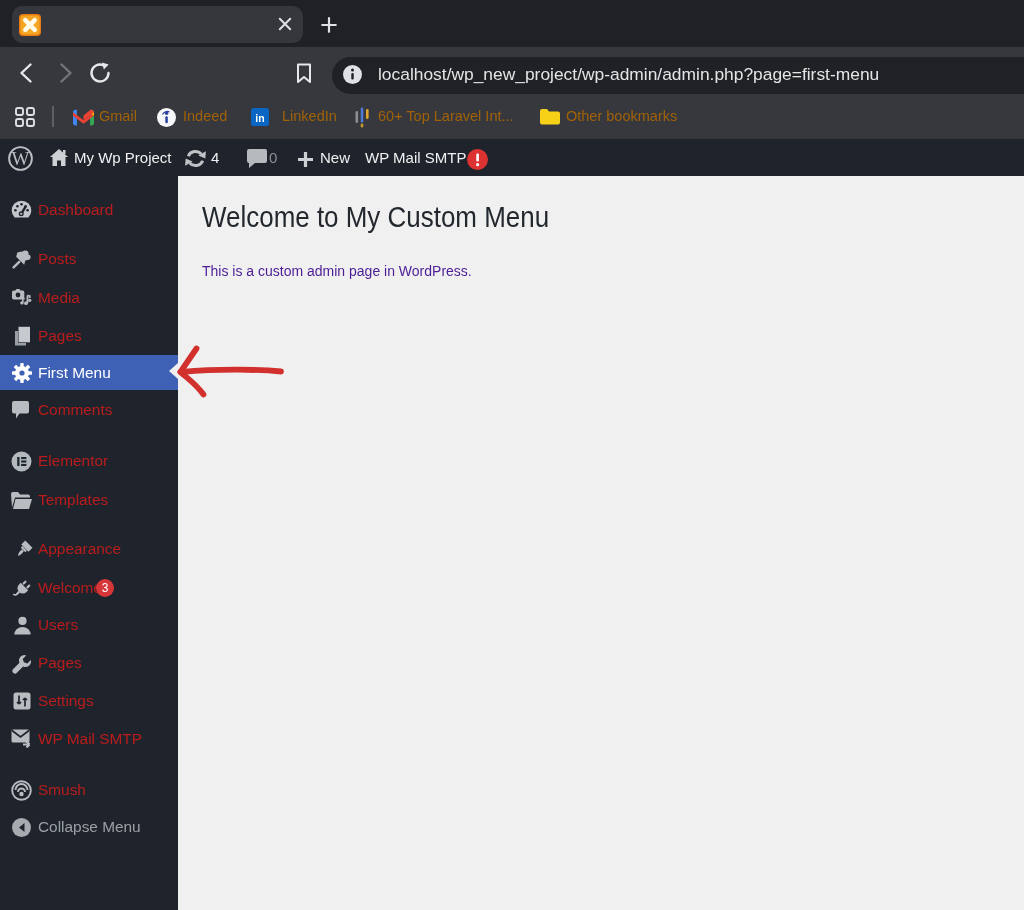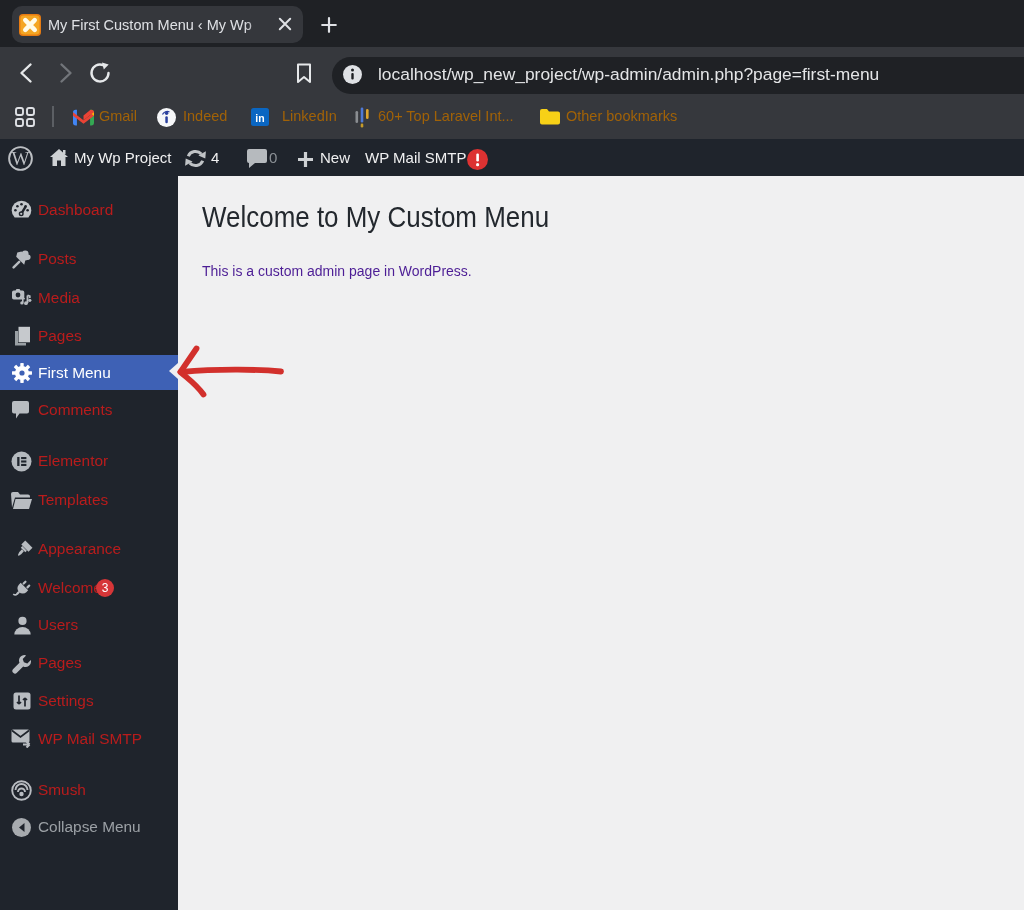--- a/index.html
+++ b/index.html
@@ -32,21 +32,20 @@
 </head>
 <body>
 <div id="tabstrip"></div>
 <div id="tab">
 
   <svg class="abs" style="left:7px;top:7px" width="22" height="24" viewBox="0 0 22 24">
     <rect x="0" y="1" width="22" height="22" rx="4" fill="#e87c12"></rect>
     <rect x="1.5" y="2.5" width="19" height="19" rx="3" fill="#f5a623"></rect>
     <path d="M6.3 7.2 L15.7 16.8 M15.7 7.2 L6.3 16.8" stroke="#fffbe9" stroke-width="4.6" stroke-linecap="round" fill="none"></path>
   </svg>
-  <div id="tabtitle">My First Custom Menu ‹ My Wp</div>
   <svg id="tabx" viewBox="0 0 20 20">
       <path d="M4.8 4.8 L15.2 15.2 M15.2 4.8 L4.8 15.2" stroke="#dfe1e5" stroke-width="2" stroke-linecap="round"></path>
     </svg>
 </div>
 <svg id="newtab" viewBox="0 0 20 20">
     <path d="M10 3.2 V16.8 M3.2 10 H16.8" stroke="#dfe1e5" stroke-width="2.2" stroke-linecap="round"></path>
   </svg>
 
 <div id="toolbar"></div>
 

